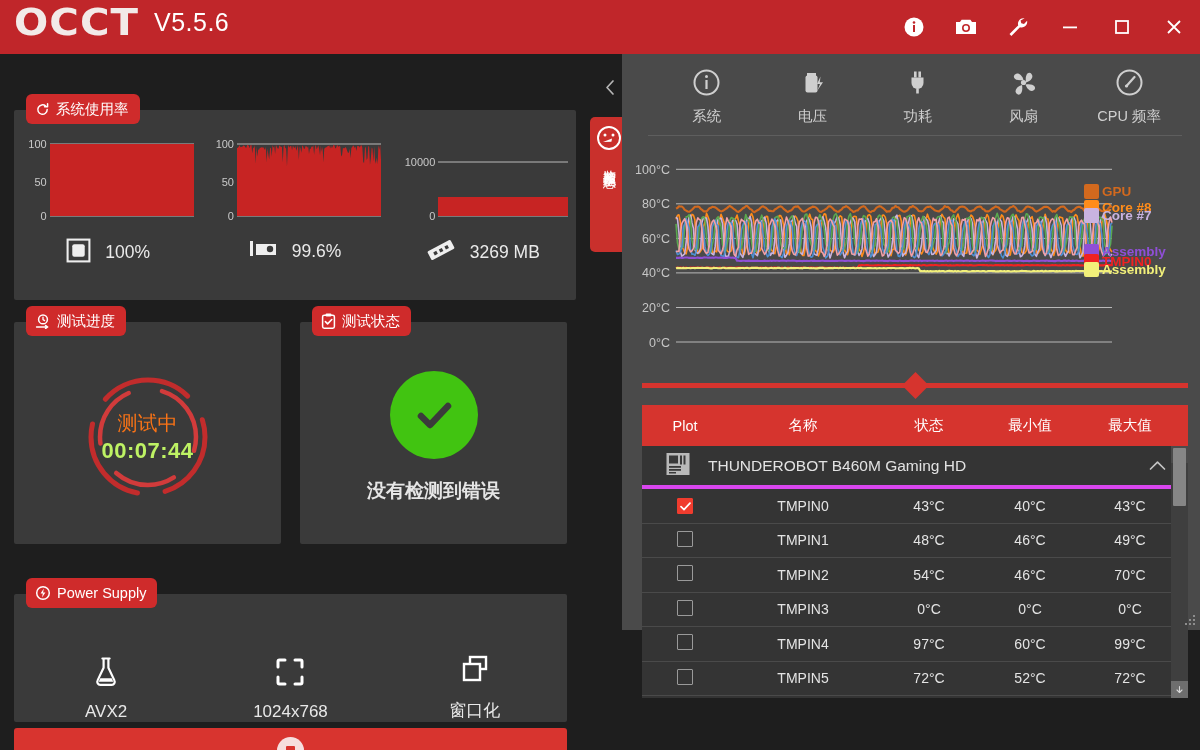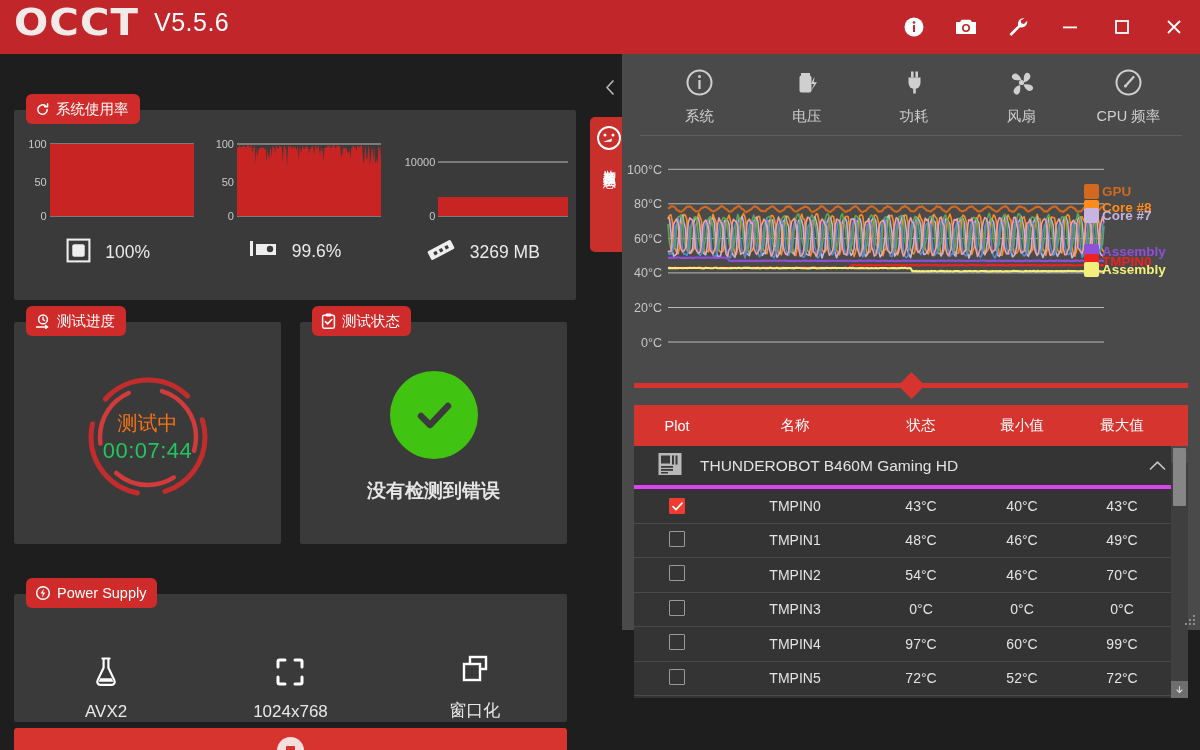--- a/index.html
+++ b/index.html
@@ -62,21 +62,21 @@
   #status   { left: 300px; top: 268px; width: 267px; height: 222px; }
   .center-box { width: 100%; height: 100%; display: flex; flex-direction: column;
                 align-items: center; justify-content: center; padding-top: 8px; }
   .spinner { position: relative; width: 136px; height: 136px; }
   .spinner svg { display: block; }
   .spin-label {
     position: absolute; inset: 0; display: flex; flex-direction: column;
     align-items: center; justify-content: center; gap: 1px;
   }
   .spin-state { color: #f97316; font-size: 20px; font-family: Liberation Mono, monospace; }
-  .spin-time { color: #22c55e; font-size: 22px; font-weight: normal; letter-spacing: .5px; }
+  .spin-time { color: #bef264; font-size: 22px; font-weight: bold; letter-spacing: .5px; }
   .ok-circle {
     width: 88px; height: 88px; border-radius: 50%; background: #41c411;
     display: flex; align-items: center; justify-content: center;
   }
   .ok-text { margin-top: 19px; color: #e6e6e6; font-size: 19px; font-weight: bold; }
 
   
   #psu { left: 14px; top: 540px; width: 553px; height: 128px; }
   .psu-row { display: flex; height: 100%; align-items: flex-end; padding-top: 10px; }
   .psu-item { flex: 1; display: flex; flex-direction: column; align-items: center; gap: 9px; }
@@ -105,20 +105,21 @@
     display: flex; flex-direction: column; align-items: center; padding-top: 8px; gap: 4px;
   }
   .side-tab-text {
     writing-mode: vertical-rl; color: #fff; font-size: 13px; letter-spacing: 1px;
   }
 
   
   .right-panel {
     position: absolute; left: 622px; top: 54px; width: 578px; height: 576px;
     background: #4a4a4a;
+    padding-left: 8px;
   }
   .tabs { display: flex; padding: 14px 18px 0 24px; gap: 0; }
   .tab {
     flex: 1; display: flex; flex-direction: column; align-items: center;
     gap: 6px; padding-bottom: 5px; cursor: pointer; position: relative;
   }
   .tab-label { font-size: 14.5px; color: #cfcfcf; white-space: nowrap; }
   .tab.active .tab-label { color: #fff; }
   .tab-underline {
     position: absolute; bottom: -2px; left: 50%; transform: translateX(-50%);

